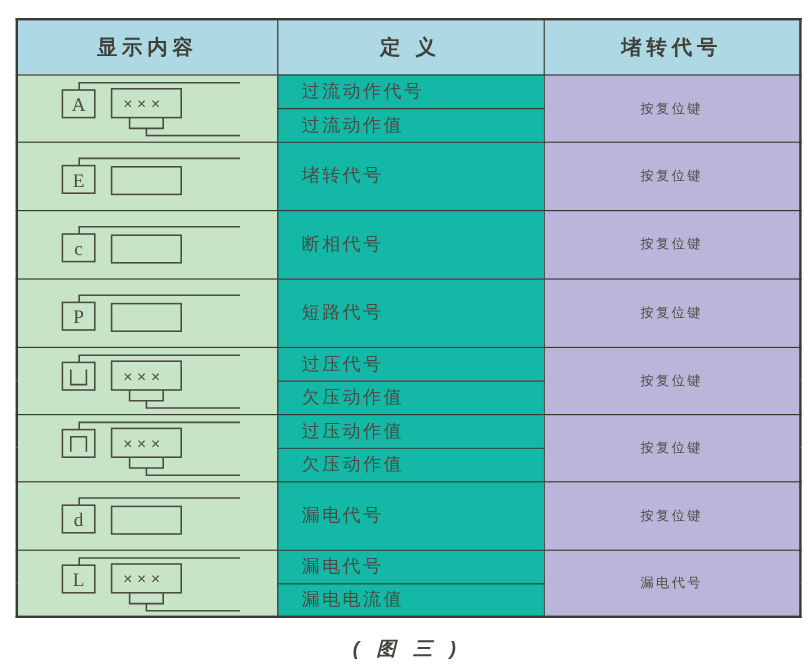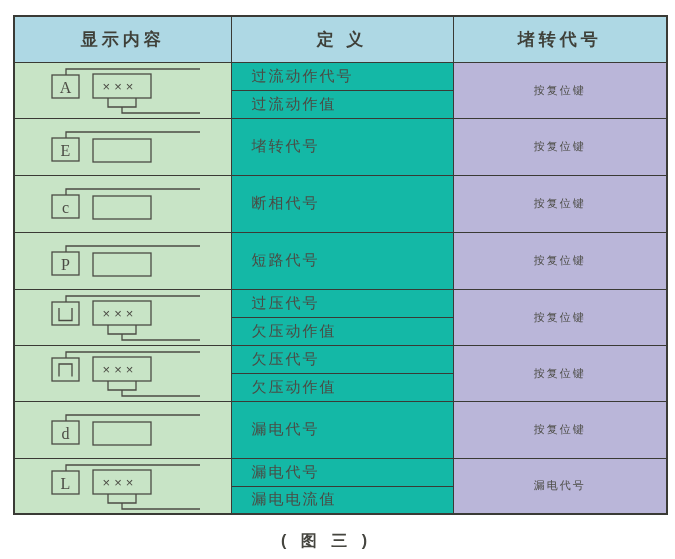--- a/index.html
+++ b/index.html
@@ -68,27 +68,28 @@
   .disp-t {
     font-family: "Liberation Sans", sans-serif;
     font-size: 13px;
     letter-spacing: 4px;
     fill: #4b4b44;
     text-anchor: middle;
   }
 
   .caption {
     position: absolute;
-    left: 0; top: 531px;
+    left: 13px; top: 531px;
     width: 653px;
     text-align: center;
     font-size: 16px;
     font-weight: bold;
     letter-spacing: 5px;
     color: #45453f;
+    font-style: italic;
   }
 </style>
 </head>
 <body>
 
 <div class="page">
 
   <table class="fig-table">
     <colgroup>
         <col class="c1">
@@ -186,21 +187,21 @@
           <svg class="icon" viewBox="0 0 170 48" width="170" height="48">
             <path class="ln" d="M28 9 V3 H162"></path>
             <rect class="bx" x="14" y="9" width="27" height="23"></rect>
             <path class="glyph" d="M21 27.5 V15 H34 V27.5"></path>
             <rect class="bx" x="55" y="8" width="58" height="24"></rect>
             <text class="disp-t" x="82" y="25">×××</text>
             <path class="ln" d="M70 32 V41 H98 V32"></path>
             <path class="ln" d="M84 41 V47 H162"></path>
           </svg>
         </td>
-        <td class="def">欠压代号</td>
+        <td class="def">过压动作值</td>
         <td class="rst" rowspan="2">按复位键</td>
       </tr>
       <tr class="half">
         <td class="def">欠压动作值</td>
       </tr>
 
       <tr class="full">
         <td class="sym">
           <svg class="icon" viewBox="0 0 170 34" width="170" height="34">
             <path class="ln" d="M28 8 V2 H162"></path>

